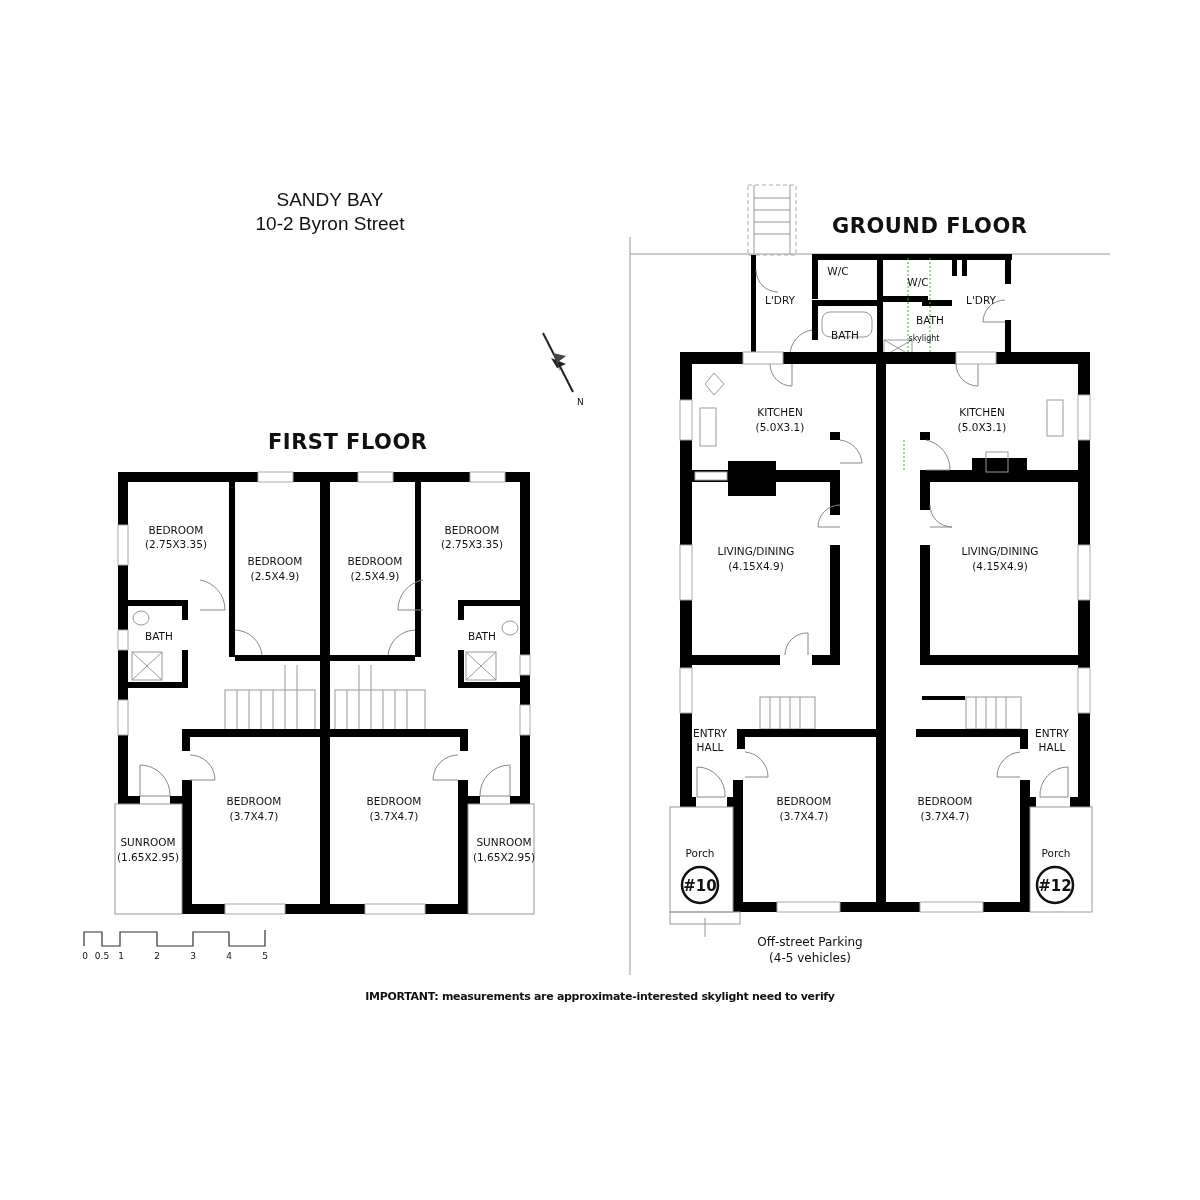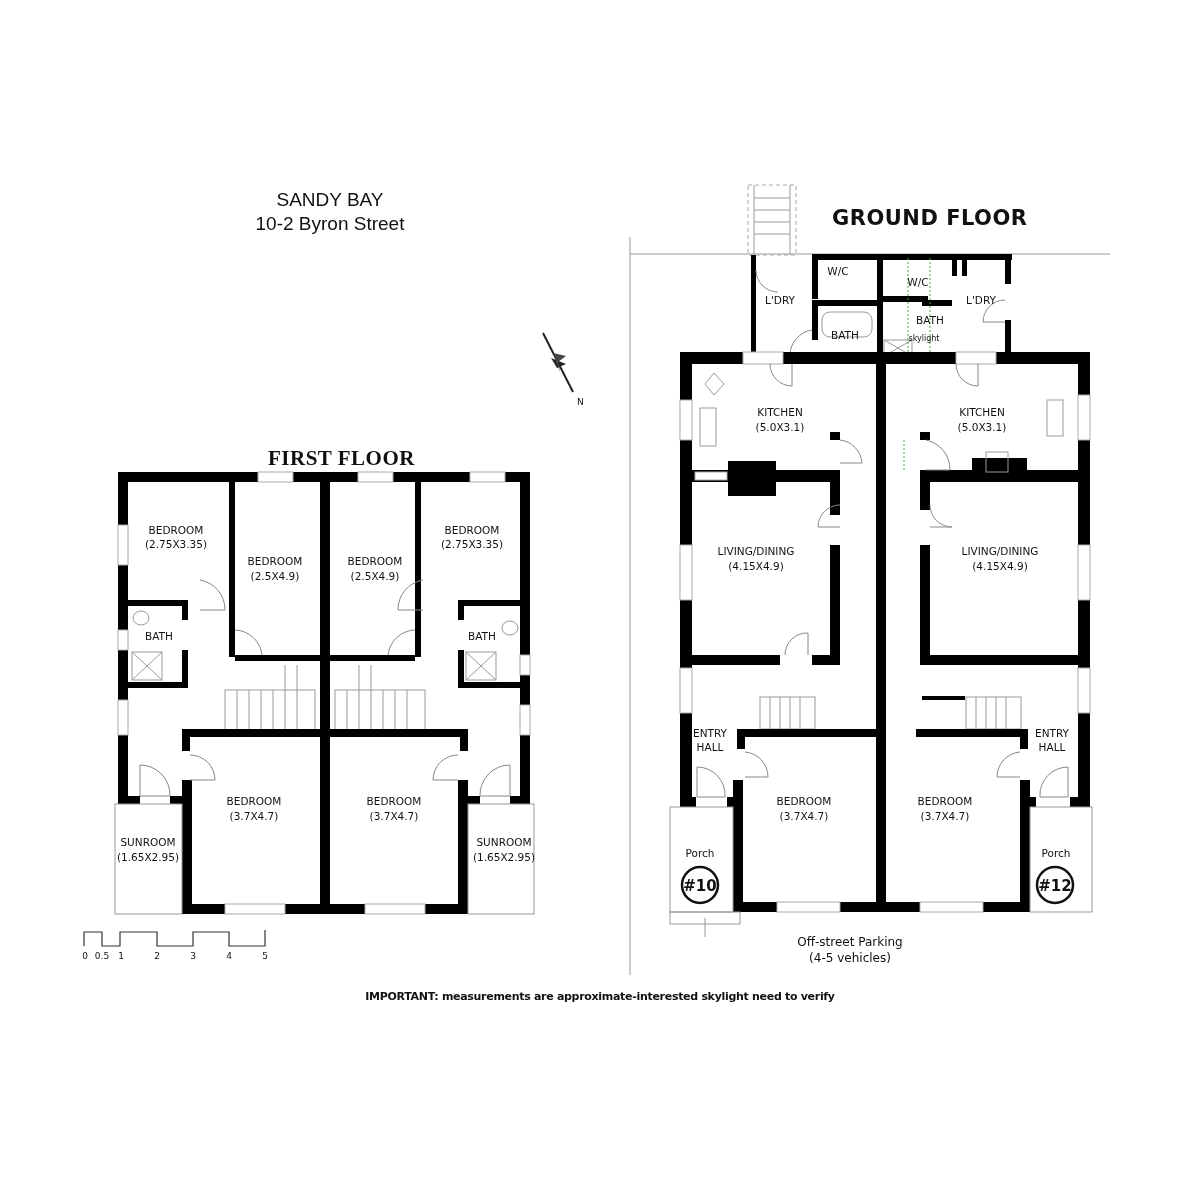--- a/index.html
+++ b/index.html
@@ -3,36 +3,36 @@
 <meta charset="utf-8">
 <style>
   html, body { margin:0; padding:0; background:#ffffff; }
   body { width:1200px; height:1200px; position:relative; overflow:hidden; font-family:"DejaVu Sans", sans-serif; color:#111; }
   .title-block { position:absolute; left:130px; top:188px; width:400px; text-align:center; font-family:Liberation Sans, sans-serif; font-size:19px; line-height:24px; color:#111; }
   .floor-title { position:absolute; font-family:"DejaVu Sans", sans-serif; font-weight:bold; font-size:21px; letter-spacing:0.5px; color:#111; }
   svg.plan { position:absolute; left:0; top:0; width:1200px; height:1200px; }
   .lbl { font-family:"DejaVu Sans", sans-serif; font-size:10.5px; fill:#111; text-anchor:middle; }
   .lbl-sm { font-family:"DejaVu Sans", sans-serif; font-size:9px; fill:#111; text-anchor:middle; }
   .note { position:absolute; left:340px; top:990px; width:520px; text-align:center; font-family:"DejaVu Sans", sans-serif; font-size:11px; font-weight:bold; letter-spacing:-0.3px; color:#111; }
-  .parking { position:absolute; left:770px; top:934px; width:160px; text-align:center; font-family:"DejaVu Sans", sans-serif; font-size:12px; line-height:16px; color:#111; }
+  .parking { position:absolute; left:730px; top:934px; width:160px; text-align:center; font-family:"DejaVu Sans", sans-serif; font-size:12px; line-height:16px; color:#111; }
   .wall { fill:#000; }
   .thin { stroke:#999; stroke-width:1; fill:none; }
   .door { stroke:#888; stroke-width:1; fill:none; }
   .win { fill:#fff; stroke:#aaa; stroke-width:1; }
 </style>
 </head>
 <body>
 
 <div class="title-block">
   <div>SANDY BAY</div>
   <div>10-2 Byron Street</div>
 </div>
 
-<div class="floor-title" style="left:268px; top:446px;font-family:Liberation Serif, serif;">FIRST FLOOR</div>
-<div class="floor-title" style="left:832px; top:206px;">GROUND FLOOR</div>
+<div class="floor-title" style="left:268px; top:430px;">FIRST FLOOR</div>
+<div class="floor-title" style="left:832px; top:214px;">GROUND FLOOR</div>
 
 <svg class="plan" viewBox="0 0 1200 1200">
 
   <g>
     <line x1="543" y1="333" x2="573" y2="392" stroke="#222" stroke-width="2"></line>
     <polygon points="551,358 566,364 557,368" fill="#222"></polygon>
     <polygon points="553,353 560,372 558,362 566,356" fill="#444"></polygon>
     <text x="577" y="405" font-size="9" font-family="DejaVu Sans, sans-serif" fill="#111">N</text>
   </g>
 

